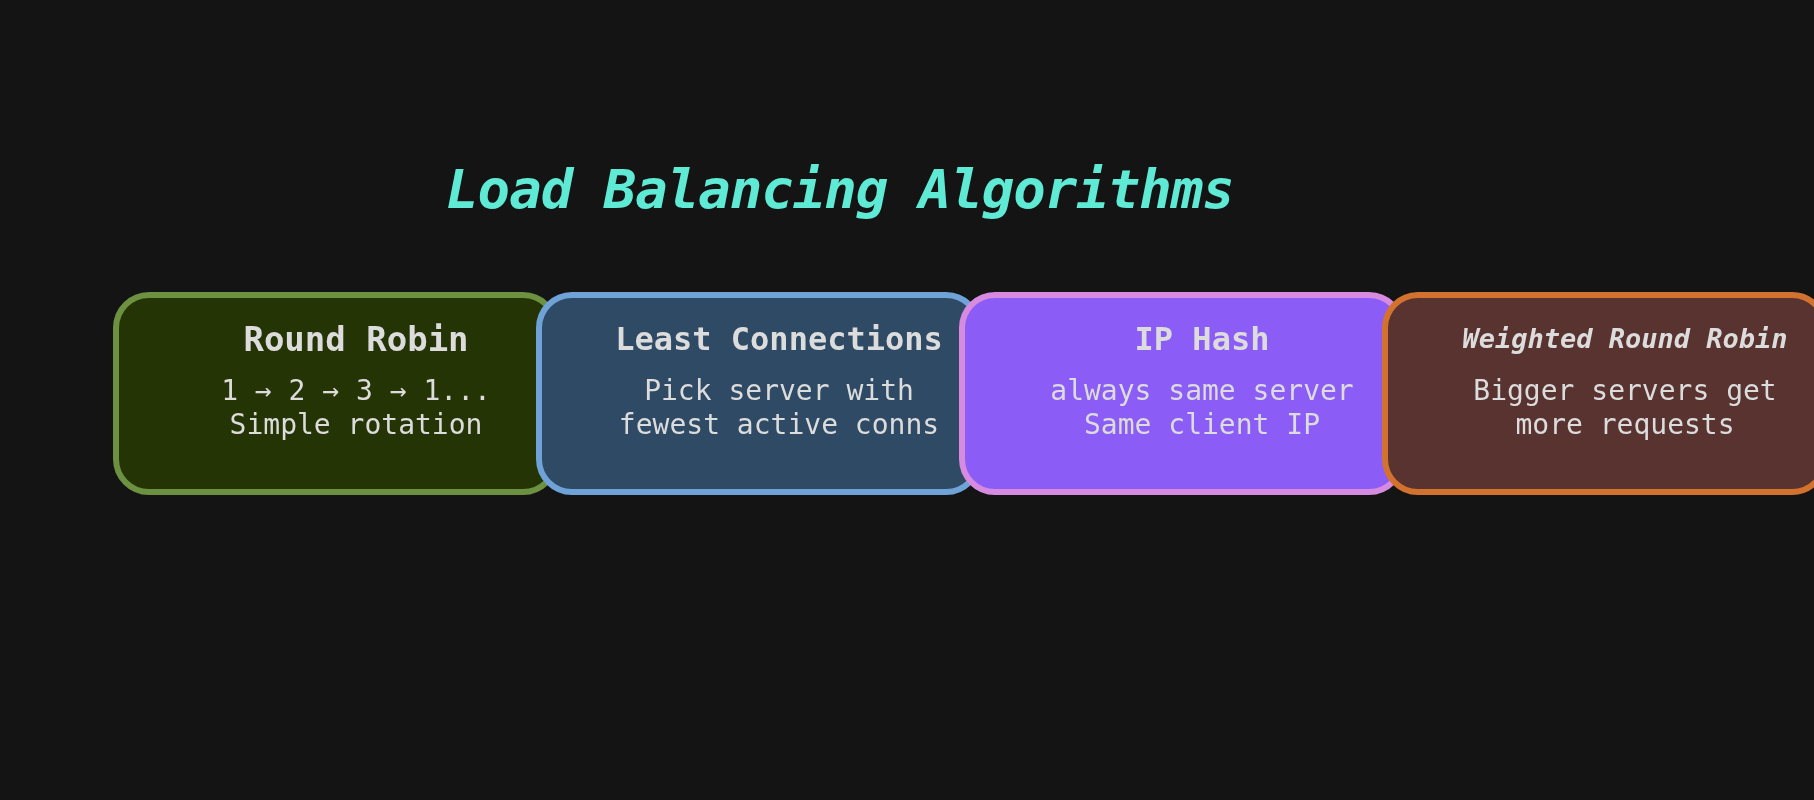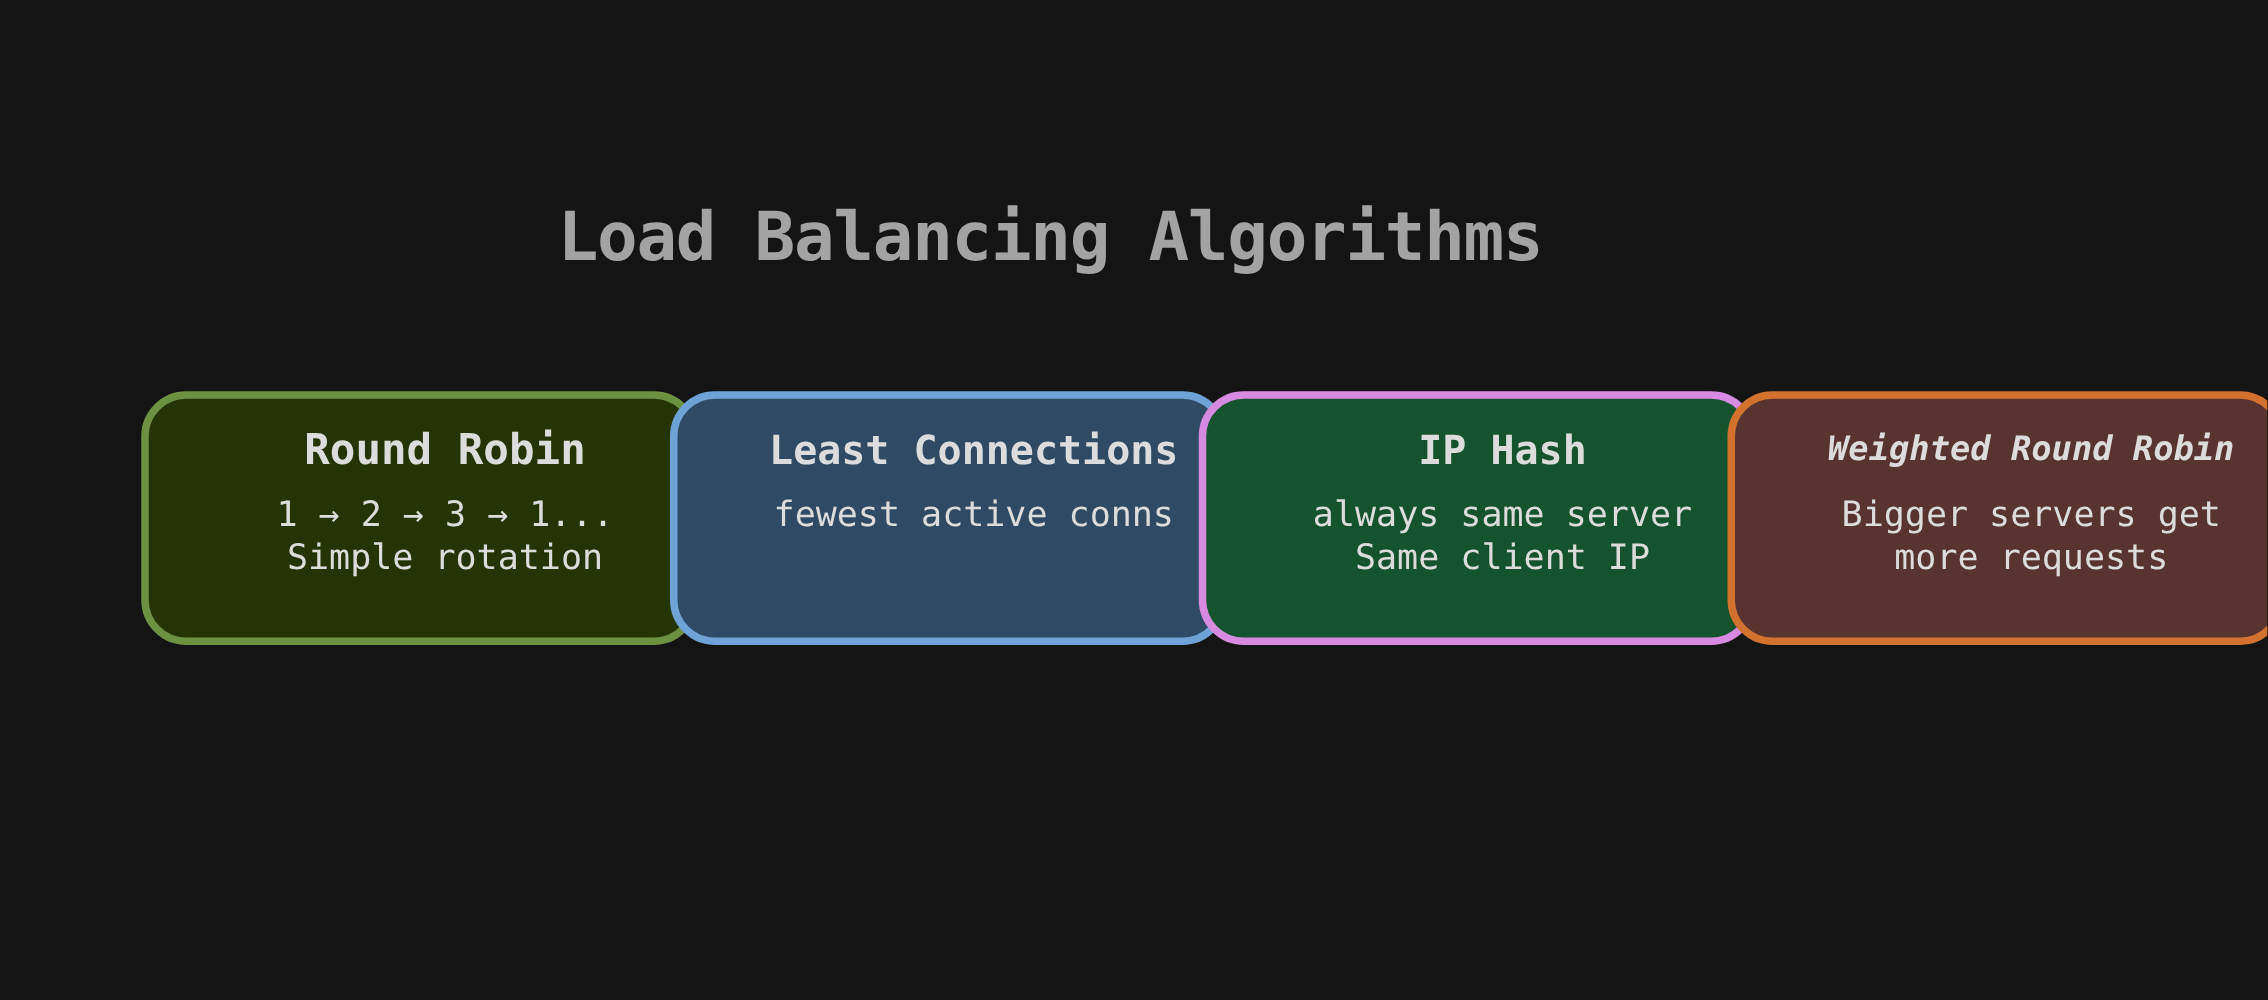--- a/index.html
+++ b/index.html
@@ -21,21 +21,21 @@
     left: 840px;
     transform: translateX(-50%);
     font-size: 54px;
     font-weight: bold;
     letter-spacing: -1px;
     white-space: nowrap;
     color: #d9d9d9;
   }
   .card {
     position: absolute;
-    top: 313px;
+    top: 292px;
     width: 446px;
     height: 203px;
     box-sizing: border-box;
     border: 6px solid;
     border-radius: 36px;
     text-align: center;
     padding-left: 40px;
   }
   .card-1 { left: 113px; }
   .card-2 { left: 536px; }
@@ -56,38 +56,39 @@
     font-size: 28px;
     line-height: 34px;
     white-space: nowrap;
   }
 </style>
 </head>
 <body>
 
 <div class="canvas" style="background: rgb(20, 20, 20);">
 
-  <div class="diagram-title" style="color: #a3a3a3;">Load Balancing Algorithms</div>
+  <div class="diagram-title" style="color: #5eead4; font-style: italic;">Load Balancing Algorithms</div>
 
   <div class="card card-1" style="border-color: rgb(108, 145, 64); background: rgb(37, 52, 4); color: rgb(220, 220, 220);">
     <div class="card-title">Round Robin</div>
     <div class="card-body">
       <div>1 → 2 → 3 → 1...</div>
       <div>Simple rotation</div>
     </div>
   </div>
 
   <div class="card card-2" style="border-color: rgb(111, 163, 216); background: rgb(46, 74, 100); color: rgb(220, 220, 220);">
     <div class="card-title">Least Connections</div>
     <div class="card-body">
+      <div>Pick server with</div>
       <div>fewest active conns</div>
     </div>
   </div>
 
-  <div class="card card-3" style="border-color: rgb(215, 139, 224); background: #14532d; color: rgb(220, 220, 220);">
+  <div class="card card-3" style="border-color: rgb(215, 139, 224); background: #8b5cf6; color: rgb(220, 220, 220);">
     <div class="card-title">IP Hash</div>
     <div class="card-body">
       <div>always same server</div>
       <div>Same client IP</div>
     </div>
   </div>
 
   <div class="card card-4" style="border-color: rgb(211, 114, 47); background: rgb(88, 51, 48); color: rgb(220, 220, 220);">
     <div class="card-title">Weighted Round Robin</div>
     <div class="card-body">

